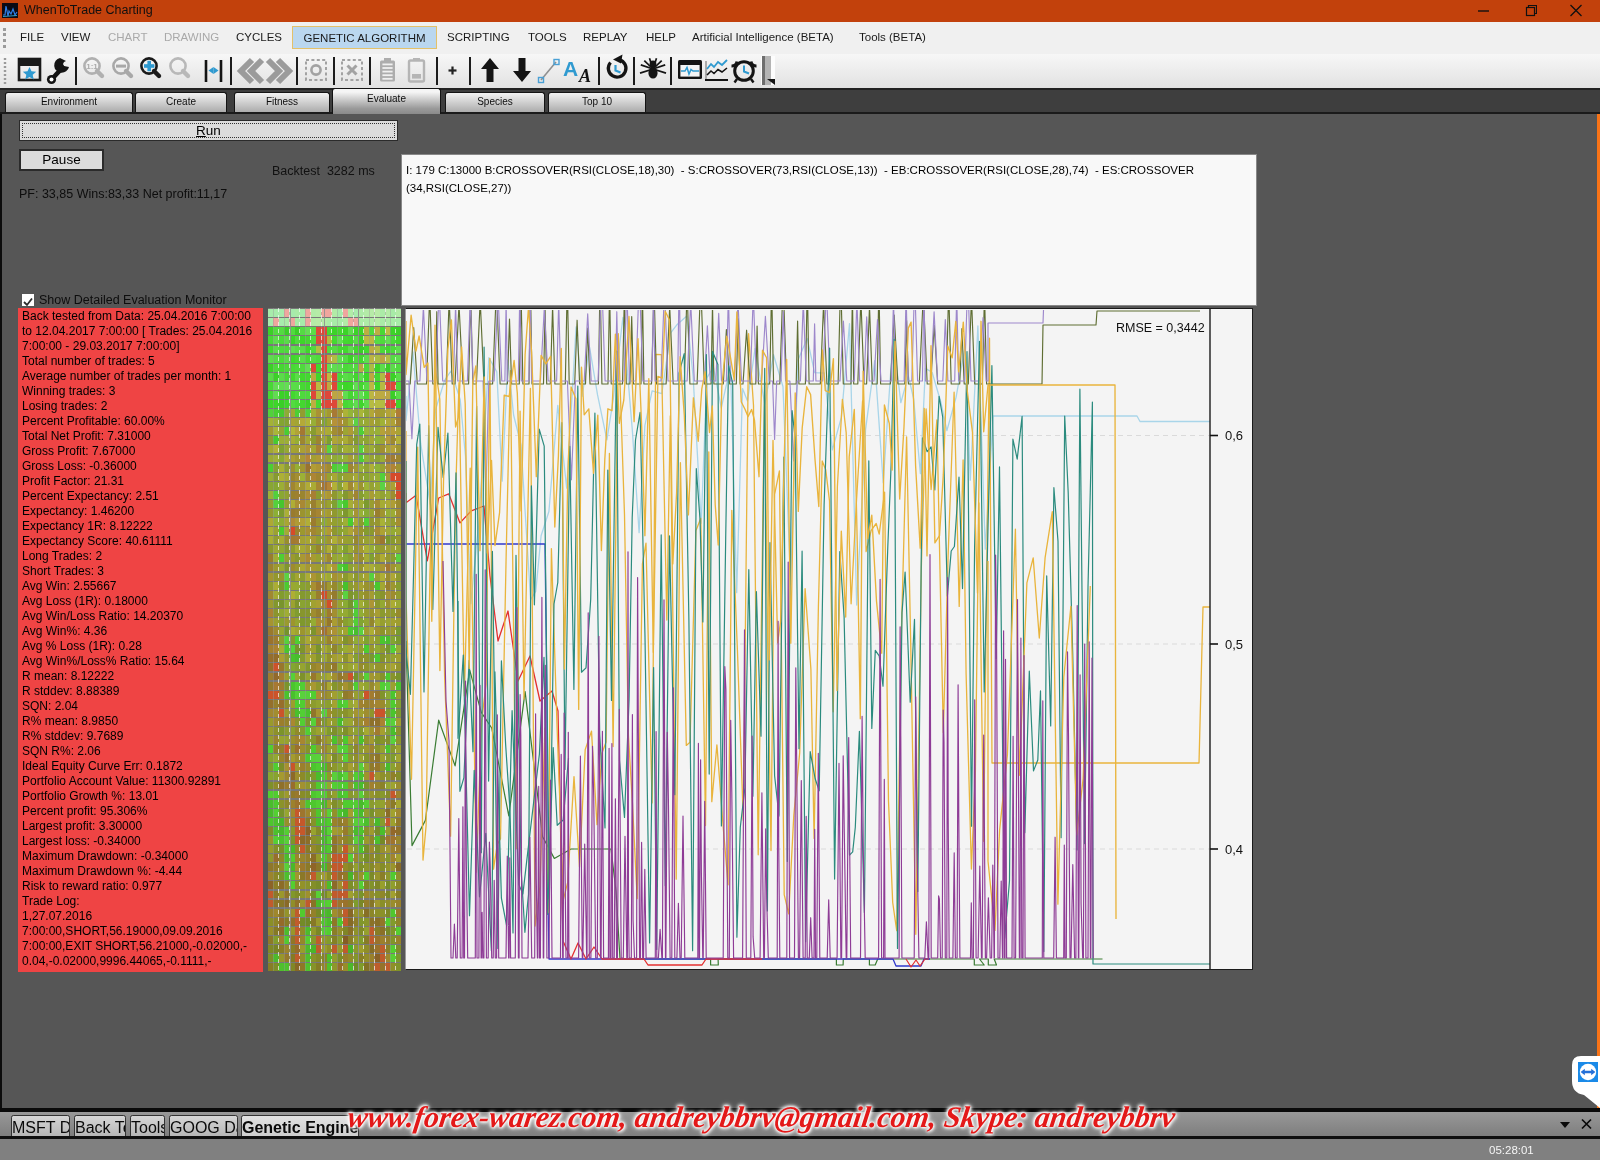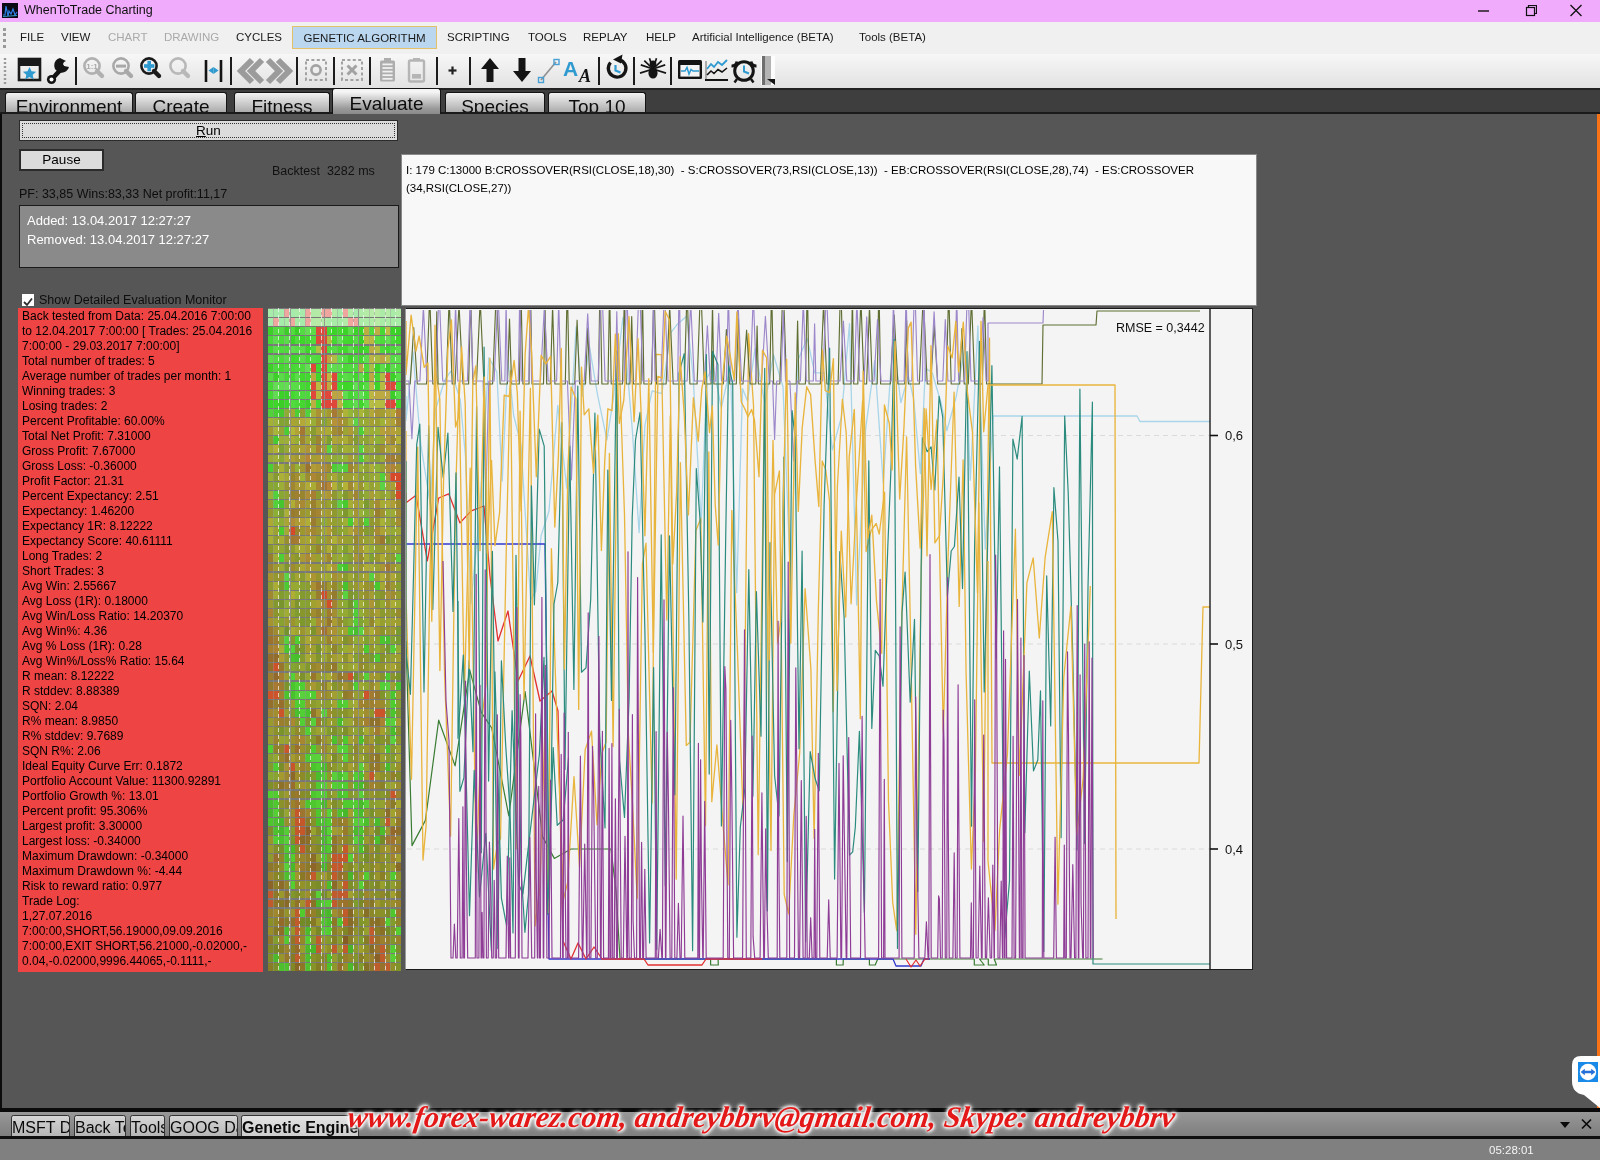--- a/index.html
+++ b/index.html
@@ -1,28 +1,28 @@
 <!DOCTYPE html>
 <html><head><meta charset="utf-8"><title>WhenToTrade Charting</title>
 <style>
 *{margin:0;padding:0;box-sizing:border-box}
 html,body{width:1600px;height:1160px;overflow:hidden;font-family:"Liberation Sans",sans-serif;background:#565656}
-#titlebar{position:absolute;left:0;top:0;width:1600px;height:40px;background:#f0abfc}
+#titlebar{position:absolute;left:0;top:0;width:1600px;height:40px;background:#c2410c}
 #titlebar .t{position:absolute;left:24px;top:3px;font-size:12.5px;color:#101010}
 #titlebar .ic{position:absolute;left:2px;top:3px}
 .wbtn{position:absolute;top:0;width:14px;height:22px;color:#111}
 #menubar{position:absolute;left:0;top:22px;width:1600px;height:32px;background:#f0f0f0}
 .mi{position:absolute;top:9px;font-size:11.5px;color:#1a1a1a;white-space:nowrap}
 .mi.md{color:#a9a9a9}
 .mi.hl{top:4px;padding-top:5px;height:23px;background:#bad7ef;border:1px solid #e3c16a}
 .grip{position:absolute;left:3px;width:3px;border-left:3px dotted #9a9a9a}
 #toolbar{position:absolute;left:0;top:54px;width:1600px;height:34px;background:linear-gradient(#f7f7f7,#e2e2e2)}
 #tbline{position:absolute;left:0;top:88px;width:1600px;height:2px;background:#222}
 #tabstrip{position:absolute;left:0;top:90px;width:1600px;height:23px;background:#3e3e3e}
-.tab{position:absolute;top:2px;height:21px;background:linear-gradient(#f2f2f2,#a8a8a8);border:1px solid #141414;border-bottom:none;border-radius:3px 3px 0 0;text-align:center;font-size:19px;color:#0d0d0d;padding-top:3px}
+.tab{position:absolute;top:2px;height:21px;background:linear-gradient(#f2f2f2,#a8a8a8);border:1px solid #141414;border-bottom:none;border-radius:3px 3px 0 0;text-align:center;font-size:10px;color:#0d0d0d;padding-top:3px}
 .tab.active{top:-2px;height:26px;background:linear-gradient(#f5f5f5 12%,#9a9a9a 78%,#8a8a8a);z-index:5;padding-top:4px}
 #mainline{position:absolute;left:0;top:112px;width:1600px;height:2px;background:#1a1a1a}
 #main{position:absolute;left:0;top:114px;width:1600px;height:994px;background:#565656;border-left:2px solid #0c0c0c;border-right:3px solid #f97316}
 #runbtn{position:absolute;left:17px;top:6px;width:379px;height:21px;background:#dcdcdc;border:1px solid #2b2b2b;font-size:13.5px;text-align:center;color:#000;padding-top:2px}
 #runbtn .inner{position:absolute;left:2px;top:2px;right:2px;bottom:2px;border:1px dotted #333}
 #pausebtn{position:absolute;left:17px;top:35px;width:85px;height:22px;background:#dcdcdc;border:2px solid #2b2b2b;font-size:13.5px;text-align:center;color:#000;padding-top:1px}
 #backtest{position:absolute;left:270px;top:50px;font-size:12.5px;color:#111}
 #pfline{position:absolute;left:17px;top:73px;font-size:12.5px;color:#0d0d0d}
 #graybox{position:absolute;left:17px;top:91px;width:380px;height:63px;background:#8a8a8a;border:1.5px solid #1a1a1a;color:#fff;font-size:13px}
 #graybox div{position:absolute;left:7px}
@@ -178,24 +178,20 @@
     <div class="tab" style="left:445px;width:100px">Species</div>
     <div class="tab" style="left:548px;width:98px">Top 10</div>
     <div class="tab active" style="left:332px;width:109px">Evaluate</div>
   </div>
 <div id="mainline"></div>
 <div id="main">
   <div id="runbtn"><div class="inner"></div><span style="text-decoration:underline">R</span>un</div>
   <div id="pausebtn">Pause</div>
   <div id="backtest">Backtest&nbsp; 3282 ms</div>
   <div id="pfline">PF: 33,85 Wins:83,33 Net profit:11,17</div>
-  <div id="graybox">
-      <div style="top:7px">Added: 13.04.2017 12:27:27</div>
-      <div style="top:26px">Removed: 13.04.2017 12:27:27</div>
-    </div>
   <div id="scriptbox">I: 179 C:13000 B:CROSSOVER(RSI(CLOSE,18),30)&nbsp; - S:CROSSOVER(73,RSI(CLOSE,13))&nbsp; - EB:CROSSOVER(RSI(CLOSE,28),74)&nbsp; - ES:CROSSOVER<br>(34,RSI(CLOSE,27))</div>
   <div id="cbx"><svg width="12" height="12">
         <path d="M2 6 L5 9 L10 2.5" stroke="#2d2d2d" stroke-width="1.8" fill="none"></path>
       </svg></div>
   <div id="cbxl">Show Detailed Evaluation Monitor</div>
   <div id="stats">Back tested from Data: 25.04.2016 7:00:00<br>to 12.04.2017 7:00:00 [ Trades: 25.04.2016<br>7:00:00 - 29.03.2017 7:00:00]<br>Total number of trades: 5<br>Average number of trades per month: 1<br>Winning trades: 3<br>Losing trades: 2<br>Percent Profitable: 60.00%<br>Total Net Profit: 7.31000<br>Gross Profit: 7.67000<br>Gross Loss: -0.36000<br>Profit Factor: 21.31<br>Percent Expectancy: 2.51<br>Expectancy: 1.46200<br>Expectancy 1R: 8.12222<br>Expectancy Score: 40.61111<br>Long Trades: 2<br>Short Trades: 3<br>Avg Win: 2.55667<br>Avg Loss (1R): 0.18000<br>Avg Win/Loss Ratio: 14.20370<br>Avg Win%: 4.36<br>Avg % Loss (1R): 0.28<br>Avg Win%/Loss% Ratio: 15.64<br>R mean: 8.12222<br>R stddev: 8.88389<br>SQN: 2.04<br>R% mean: 8.9850<br>R% stddev: 9.7689<br>SQN R%: 2.06<br>Ideal Equity Curve Err: 0.1872<br>Portfolio Account Value: 11300.92891<br>Portfolio Growth %: 13.01<br>Percent profit: 95.306%<br>Largest profit: 3.30000<br>Largest loss: -0.34000<br>Maximum Drawdown: -0.34000<br>Maximum Drawdown %: -4.44<br>Risk to reward ratio: 0.977<br>Trade Log:<br>1,27.07.2016<br>7:00:00,SHORT,56.19000,09.09.2016<br>7:00:00,EXIT SHORT,56.21000,-0.02000,-<br>0.04,-0.02000,9996.44065,-0.1111,-</div>
   <div id="heat"><svg width="133" height="663" viewBox="0 0 133 663" shape-rendering="crispEdges">
         <rect x="0.0" y="0.0" width="5.6" height="9.4" fill="#a7ebab"></rect>
         <rect x="5.3" y="0.0" width="5.6" height="9.4" fill="#a7ebac"></rect>
         <rect x="10.6" y="0.0" width="5.6" height="9.4" fill="#a7ebac"></rect>

